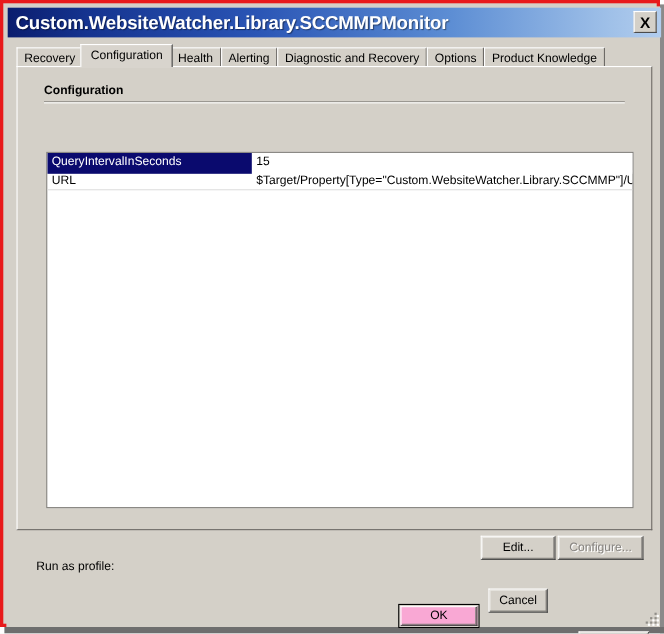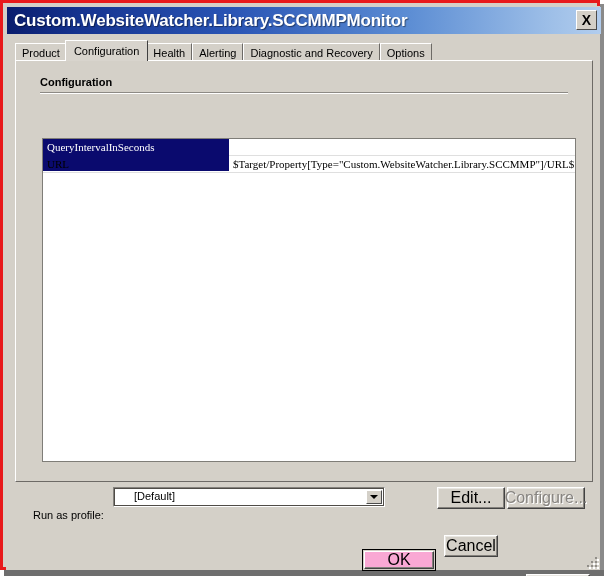--- a/index.html
+++ b/index.html
@@ -210,29 +210,28 @@
   }
   .lv-row.selected .lv-cell {
     background: #0a0a6e;
     color: #ffffff;
   }
   .lv-row.selected .lv-cell.col-value {
     background: #ffffff;
     color: #000000;
   }
   .lv-cell {
-    height: 32px;
+    height: 19px;
     line-height: 16px;
     padding-left: 4px;
     font-size: 11px;
     box-sizing: border-box;
     overflow: hidden;
     white-space: nowrap;
     color: #000000;
-    font-family: Liberation Serif, serif;
   }
   .lv-cell.col-name  { width: 186px; }
   .lv-cell.col-value { width: 346px; }
   .lv-row.selected .lv-cell.col-name {
     width: 186px;
   }
 
   
   .profile-row {
     position: absolute;
@@ -300,21 +299,21 @@
   
   .btn {
     background: #d4d0c8;
     border-top: 1px solid #ffffff;
     border-left: 1px solid #ffffff;
     border-right: 1px solid #424242;
     border-bottom: 1px solid #424242;
     box-shadow: inset -1px -1px 0 #84817c, inset 1px 1px 0 #e9e7e2;
     box-sizing: border-box;
     font-family: "Liberation Sans", sans-serif;
-    font-size: 16px;
+    font-size: 11px;
     color: #000000;
     display: flex;
     align-items: center;
     justify-content: center;
     cursor: default;
     white-space: nowrap;
   }
   .btn.disabled {
     color: #878480;
     text-shadow: 1px 1px 0 #ffffff;
@@ -389,58 +388,53 @@
   <div class="red-frame">
 
     <div class="window">
 
       <div class="titlebar">
         <div class="title-text">Custom.WebsiteWatcher.Library.SCCMMPMonitor</div>
         <div class="close-btn">X</div>
       </div>
 
       <div class="tabstrip">
-        <div class="tab">Product</div>
+        <div class="tab">Recovery</div>
         <div class="tab selected">Configuration</div>
         <div class="tab">Health</div>
         <div class="tab">Alerting</div>
         <div class="tab">Diagnostic and Recovery</div>
         <div class="tab">Options</div>
+        <div class="tab">Product Knowledge</div>
       </div>
 
       <div class="tabpage">
 
         <div class="section-title">Configuration</div>
         <div class="section-rule"></div>
 
         <div class="listview">
 
 
           <div class="lv-row selected">
             <div class="lv-cell col-name">QueryIntervalInSeconds</div>
+            <div class="lv-cell col-value">15</div>
           </div>
 
           <div class="lv-row">
             <div class="lv-cell col-name">URL</div>
             <div class="lv-cell col-value">$Target/Property[Type="Custom.WebsiteWatcher.Library.SCCMMP"]/URL$</div>
           </div>
 
         </div>
       </div>
 
       <div class="profile-row">
         <div class="profile-label">Run as profile:</div>
 
-        <div class="combo">
-          <div class="combo-inner"></div>
-          <div class="combo-text">[Default]</div>
-          <div class="combo-arrow-btn">
-            <div class="arrow-down"></div>
-          </div>
-        </div>
       </div>
 
       <div class="btn btn-edit">Edit...</div>
       <div class="btn btn-configure disabled">Configure...</div>
 
       <div class="btn default btn-ok" style="position:absolute;">
         <div class="btn-face">OK</div>
       </div>
       <div class="btn btn-cancel">Cancel</div>
       <div class="btn btn-apply disabled">Apply</div>

